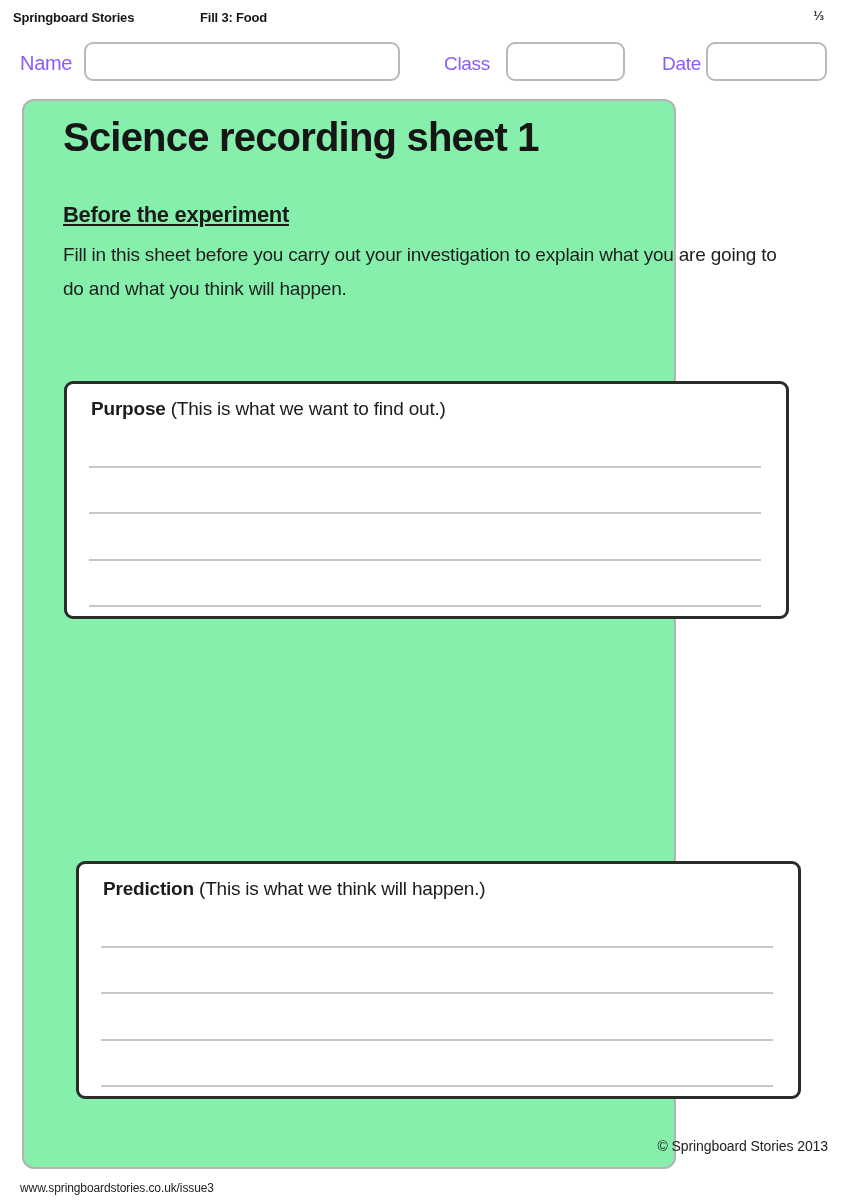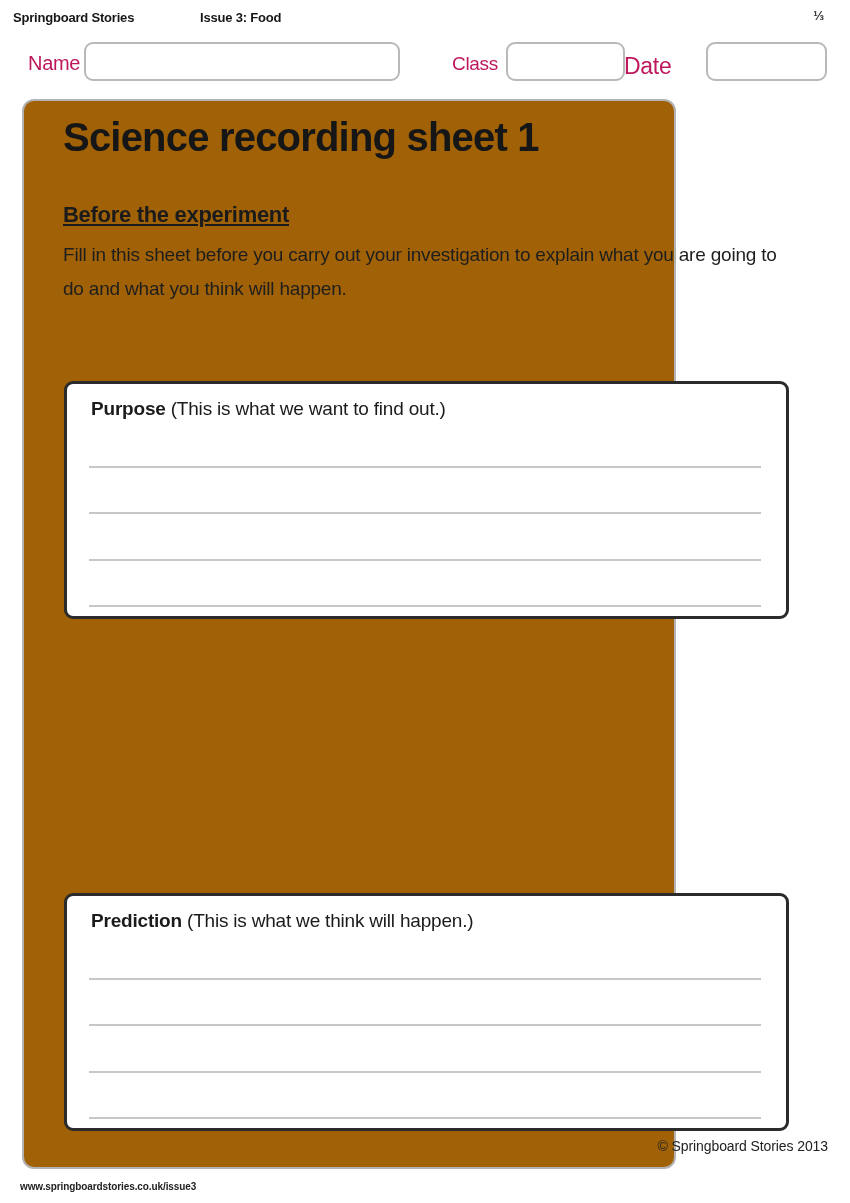--- a/index.html
+++ b/index.html
@@ -27,41 +27,41 @@
     position: absolute; left: 200px; top: 10px;
     font-size: 13px; font-weight: 700; letter-spacing: -0.2px; color: #161616;
   }
   .meta-page {
     position: absolute; right: 26px; top: 8px;
     font-size: 13px; font-weight: 600; color: #3a3a3a;
   }
 
   
   .field-label {
-    position: absolute; font-size: 20px; color: #be185d; letter-spacing: -0.3px; margin-left: 8px;
+    position: absolute; font-size: 20px; color: #8b5cf6; letter-spacing: -0.3px;
   }
   #name-label  { left: 20px;  top: 52px; }
   #class-label { left: 444px; top: 53px; font-size: 19px; }
-  #date-label  { left: 616px; top: 53px; font-size: 23px; }
+  #date-label  { left: 662px; top: 53px; font-size: 19px; }
   .field-input {
     position: absolute; top: 42px; height: 39px;
     background: #fff;
     border: 2px solid #b9b9b9; border-radius: 9px;
     font-family: "Liberation Sans", sans-serif;
     font-size: 17px; color: #222; padding: 0 10px; outline: none;
   }
   #name-input  { left: 84px;  width: 316px; }
   #class-input { left: 506px; width: 119px; }
   #date-input  { left: 706px; width: 121px; }
 
   
   .card {
     position: absolute; left: 22px; top: 99px;
     width: 654px; height: 1070px;
-    background: #a16207;
+    background: #86efac;
     border: 2px solid #b3b3b3; border-radius: 12px;
   }
   .sheet-title {
     position: absolute; left: 39px; top: 14px;
     font-size: 40px; font-weight: 700; letter-spacing: -0.8px; color: #161616;
   }
   .section-heading {
     position: absolute; left: 39px; top: 101px;
     font-size: 22px; font-weight: 700; letter-spacing: -0.3px; color: #1b1b1b; text-decoration: underline;
   }
@@ -73,21 +73,21 @@
 
   
   .answer-box {
     position: absolute; left: 40px;
     width: 725px; height: 238px;
     background: #fff;
     border: 3px solid #2b2b2b; border-radius: 9px;
   }
   #box-purpose    { top: 236px; margin-top: 44px; }
   #box-equipment  { top: 514px; }
-  #box-prediction { top: 792px; }
+  #box-prediction { top: 760px; margin-left: 12px; }
   .box-heading {
     position: absolute; left: 24px; top: 14px;
     font-size: 19px; letter-spacing: -0.2px; color: #1b1b1b; white-space: nowrap;
   }
   .box-heading .lbl { font-weight: 700; }
   .box-heading .hint { font-weight: 400; }
   .writing-area {
     position: absolute; left: 0; top: 50px; right: 0; bottom: 0;
     cursor: text;
   }
@@ -96,34 +96,34 @@
     border-bottom: 2px solid #c7c7c7;
   }
   .rule.r1 { top: 32px; }
   .rule.r2 { top: 78px; }
   .rule.r3 { top: 125px; }
   .rule.r4 { top: 171px; }
 
   
   .footer-url {
     position: absolute; left: 20px; top: 1181px;
-    font-size: 10px; font-weight: 700; letter-spacing: -0.1px; color: #222;
+    font-size: 12px; font-weight: 400; letter-spacing: -0.1px; color: #222;
   }
   .footer-copy {
     position: absolute; right: 22px; top: 1138px;
     font-size: 14px; font-weight: 400; letter-spacing: -0.1px; color: #222;
   }
 </style>
 </head>
 <body>
 
 <div class="page">
 
   <div class="meta-brand">Springboard Stories</div>
-  <div class="meta-issue">Issue 3: Food</div>
+  <div class="meta-issue">Fill 3: Food</div>
   <div class="meta-page">⅓</div>
 
   <label class="field-label" id="name-label">Name</label>
   <input class="field-input" id="name-input" type="text" value="" style="">
   <label class="field-label" id="class-label">Class</label>
   <input class="field-input" id="class-input" type="text" value="" style="">
   <label class="field-label" id="date-label">Date</label>
   <input class="field-input" id="date-input" type="text" value="" style="">
 
   <div class="card">

